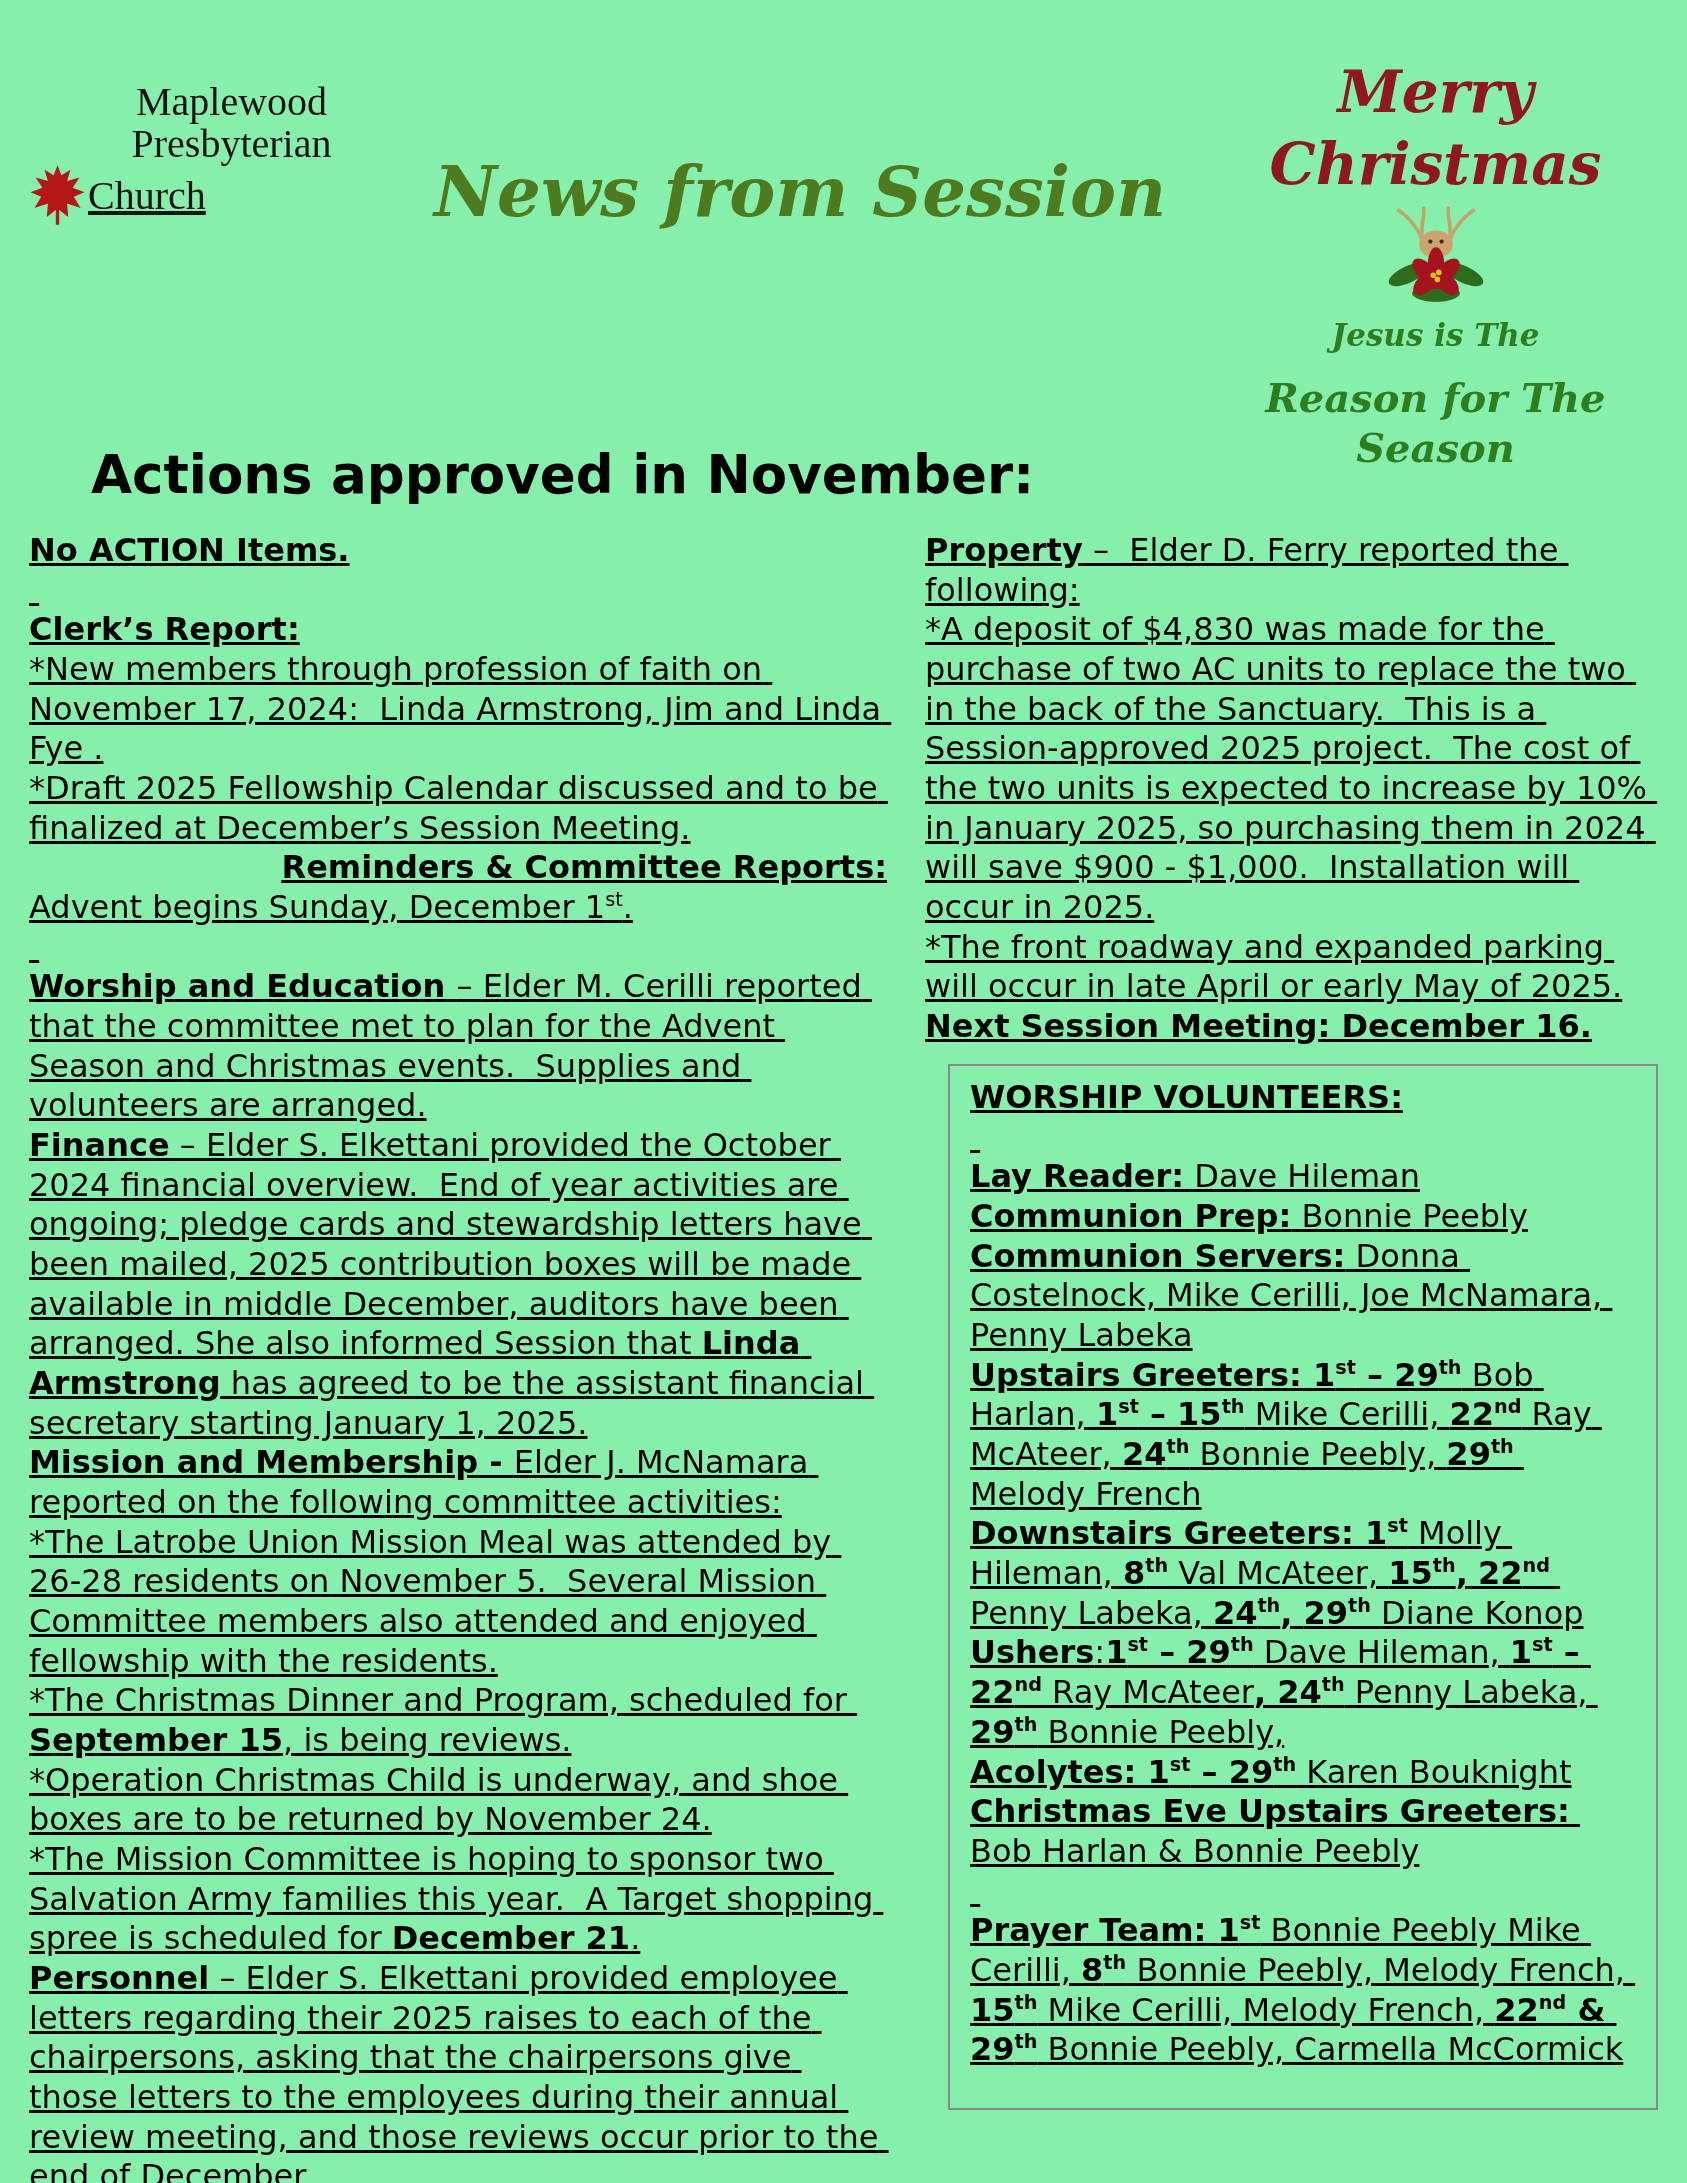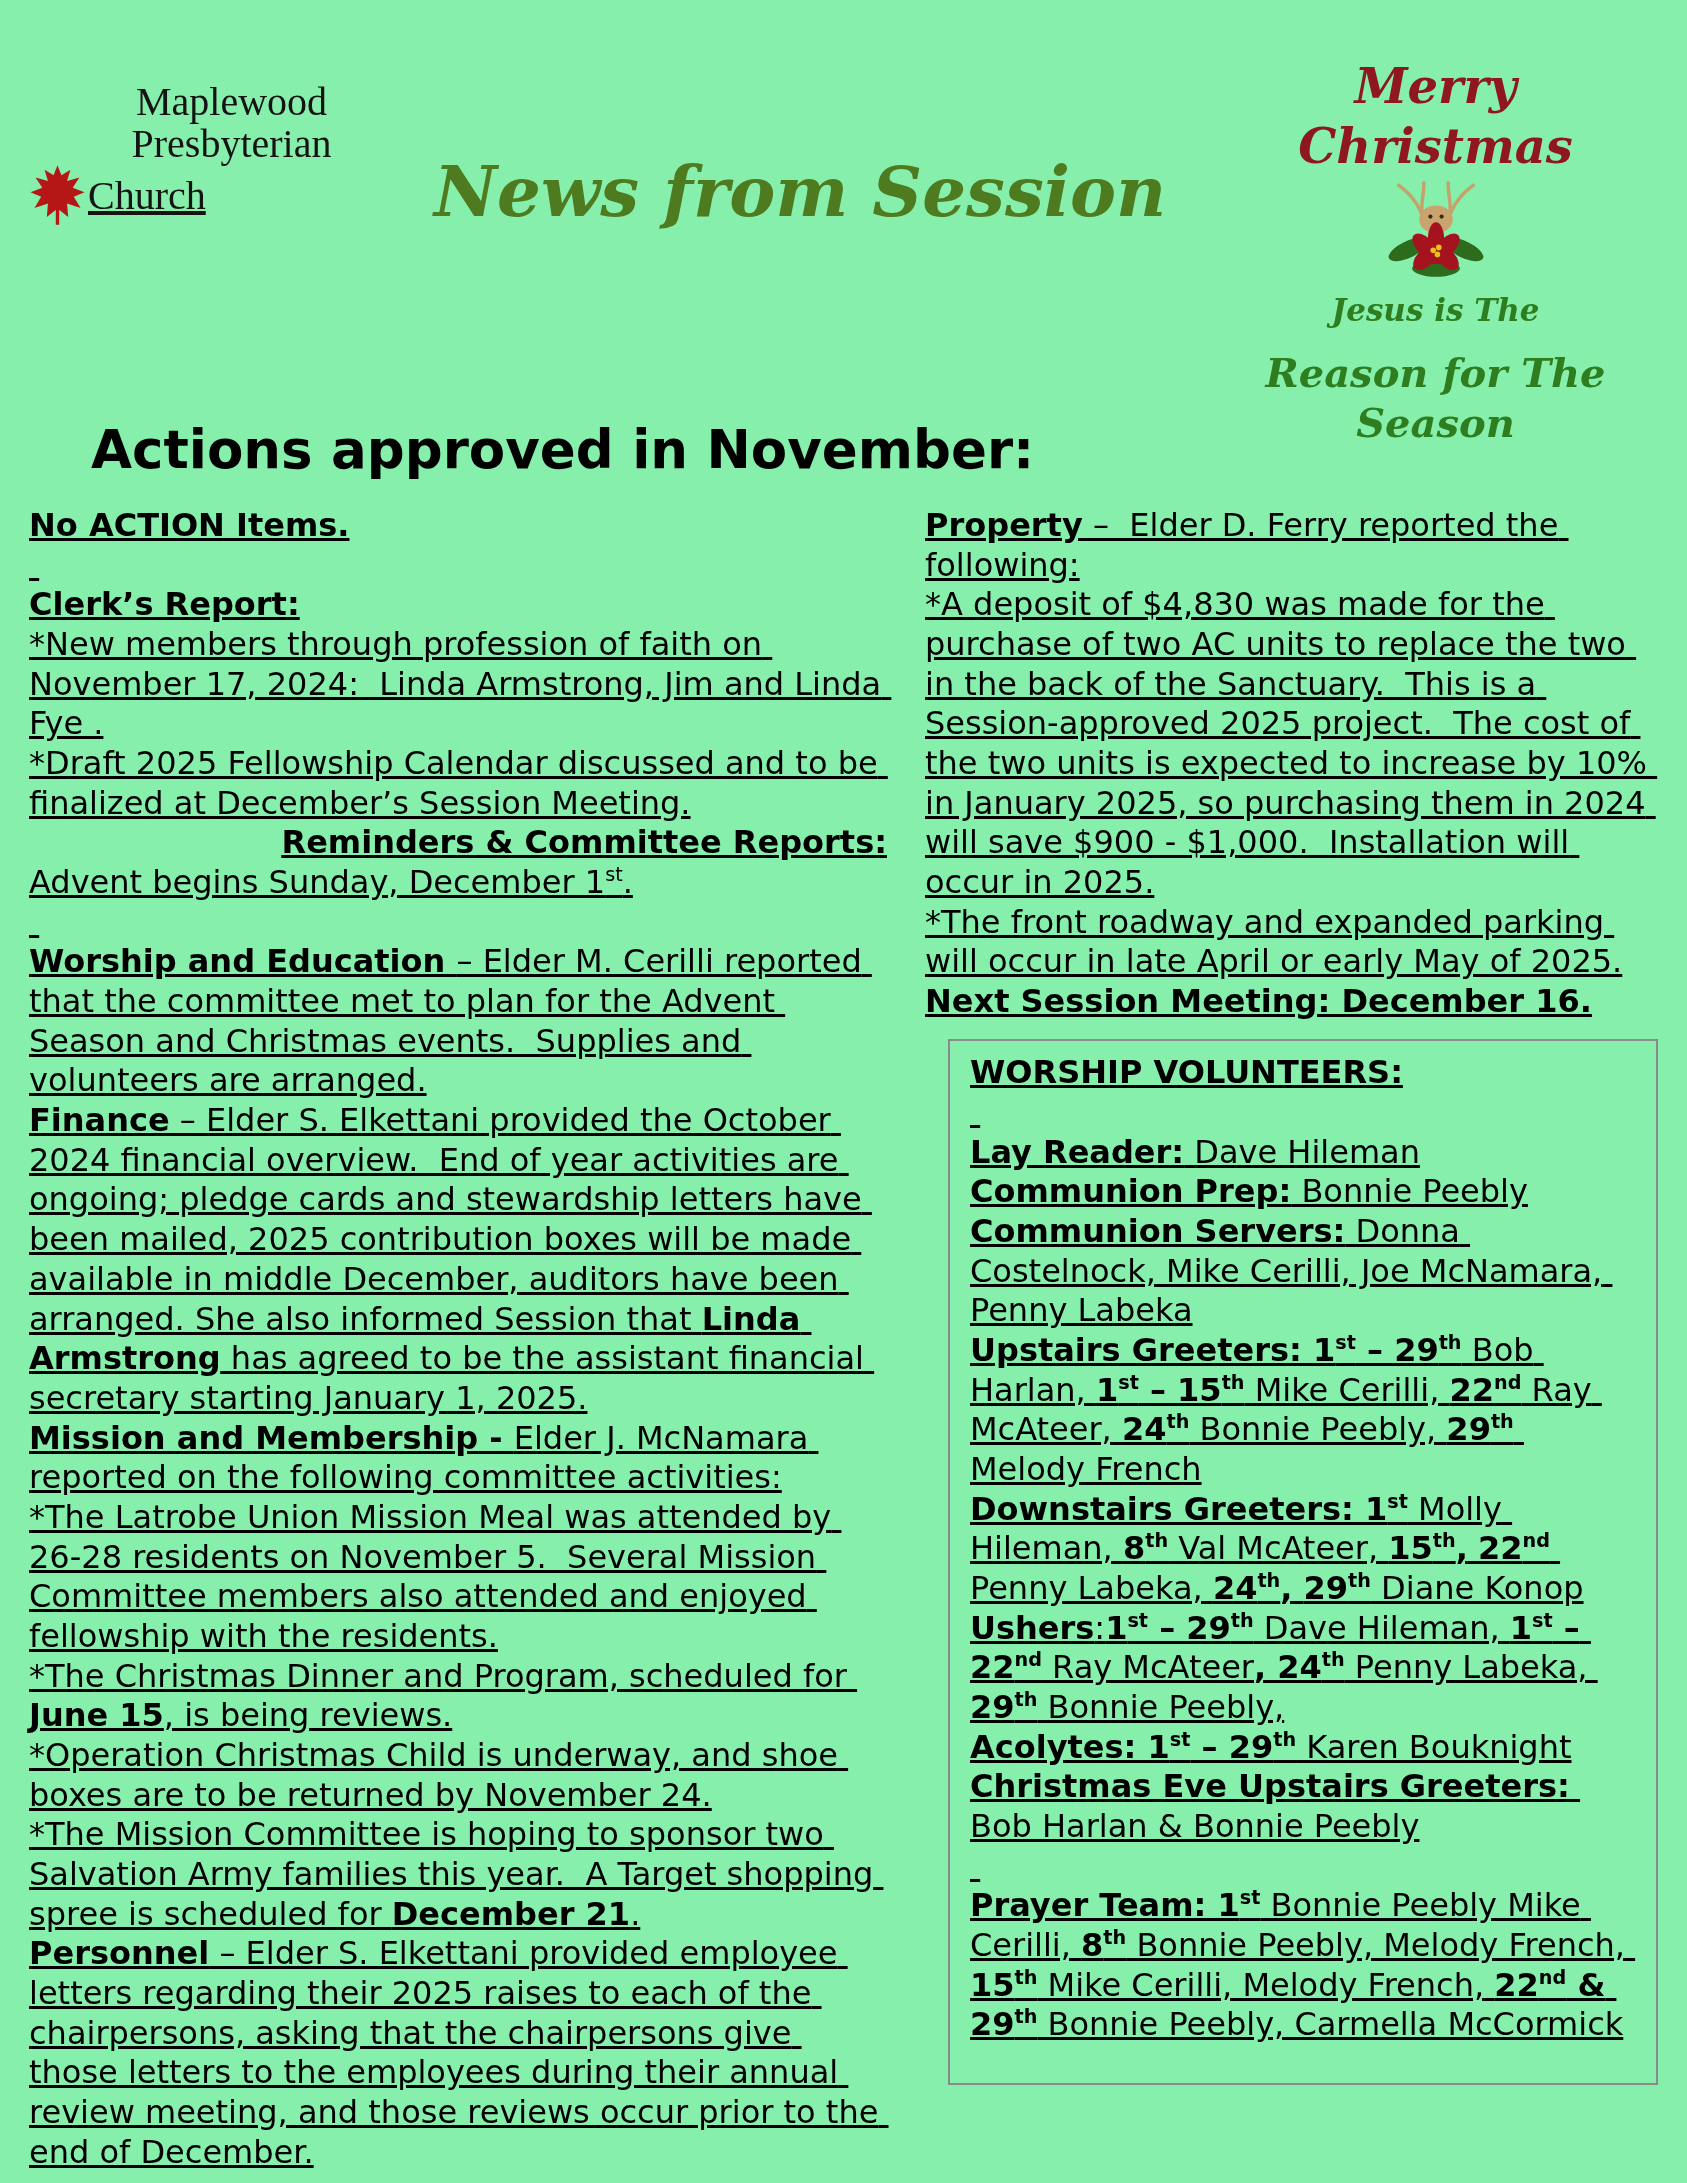--- a/index.html
+++ b/index.html
@@ -10,21 +10,21 @@
   
   .header{display:flex;align-items:flex-start;}
   .logo{width:405px;padding-top:43px;font-family:"Liberation Serif",serif;
     font-size:40px;line-height:1.04;color:#141414;text-align:center;}
   .logo-line3{display:flex;align-items:center;justify-content:flex-start;gap:2px;text-decoration:underline;}
   .title{flex:1;text-align:left;padding-top:65px;
     font-family:"DejaVu Serif","Liberation Serif",serif;font-style:italic;font-weight:bold;
     font-size:69px;color:#4e7b1f;}
   .greeting{width:445px;display:flex;flex-direction:column;align-items:center;padding-top:19px;
     font-family:"DejaVu Serif","Liberation Serif",serif;font-style:italic;font-weight:bold;text-align:center;}
-  .merry{font-size:48px;color:#8e1722;}
+  .merry{font-size:58px;color:#8e1722;}
   .season1{font-size:31px;color:#2e7d1e;margin-top:2.7px;}
   .season2{font-size:40px;color:#2e7d1e;margin-top:19px;}
 
   .actions-heading{margin:-30px 0 0 62px;font-size:53px;font-weight:bold;}
 
   
   .columns{display:flex;gap:38px;margin-top:23px;}
   .col-left{width:858px;}
   .col-right{flex:1;min-width:0;}
 
@@ -100,21 +100,21 @@
         <div class="para"><span class="b">Clerk’s Report:</span></div>
         <div class="para"><span>*New members through profession of faith on November 17, 2024:  Linda Armstrong, Jim and Linda Fye .</span></div>
         <div class="para"><span>*Draft 2025 Fellowship Calendar discussed and to be finalized at December’s Session Meeting.</span></div>
         <div class="para center"><span class="b u">Reminders &amp; Committee Reports:</span></div>
         <div class="para"><span>Advent begins Sunday, December 1</span><sup>st</sup><span>.</span></div>
         <div class="para">&nbsp;</div>
         <div class="para"><span class="b u">Worship and Education </span><span>– Elder M. Cerilli reported that the committee met to plan for the Advent Season and Christmas events.  Supplies and volunteers are arranged.</span></div>
         <div class="para"><span class="b u">Finance</span><span> – Elder S. Elkettani provided the October 2024 financial overview.  End of year activities are ongoing; pledge cards and stewardship letters have been mailed, 2025 contribution boxes will be made available in middle December, auditors have been arranged. She also informed Session that </span><span class="b">Linda Armstrong</span><span> has agreed to be the assistant financial secretary starting January 1, 2025.</span></div>
         <div class="para"><span class="b u">Mission and Membership</span><span class="b"> - </span><span>Elder J. McNamara reported on the following committee activities:</span></div>
         <div class="para"><span>*The Latrobe Union Mission Meal was attended by 26-28 residents on November 5.  Several Mission Committee members also attended and enjoyed fellowship with the residents.</span></div>
-        <div class="para"><span>*The Christmas Dinner and Program, scheduled for </span><span class="b">June 15</span><span>, is being reviews.</span></div>
+        <div class="para"><span>*The Christmas Dinner and Program, scheduled for </span><span class="b">September 15</span><span>, is being reviews.</span></div>
         <div class="para"><span>*Operation Christmas Child is underway, and shoe boxes are to be returned by November 24.</span></div>
         <div class="para"><span>*The Mission Committee is hoping to sponsor two Salvation Army families this year.  A Target shopping spree is scheduled for </span><span class="b">December 21</span><span>.</span></div>
         <div class="para"><span class="b u">Personnel</span><span> – Elder S. Elkettani provided employee letters regarding their 2025 raises to each of the chairpersons, asking that the chairpersons give those letters to the employees during their annual review meeting, and those reviews occur prior to the end of December.</span></div>
       </div>
     <div class="col-right">
       <div>
           <div class="para"><span class="b u">Property</span><span> –  Elder D. Ferry reported the following:</span></div>
           <div class="para"><span>*A deposit of $4,830 was made for the purchase of two AC units to replace the two in the back of the Sanctuary.  This is a Session-approved 2025 project.  The cost of the two units is expected to increase by 10% in January 2025, so purchasing them in 2024 will save $900 - $1,000.  Installation will occur in 2025.</span></div>
           <div class="para"><span>*The front roadway and expanded parking will occur in late April or early May of 2025.</span></div>
           <div class="para"><span class="b">Next Session Meeting: December 16.</span></div>

